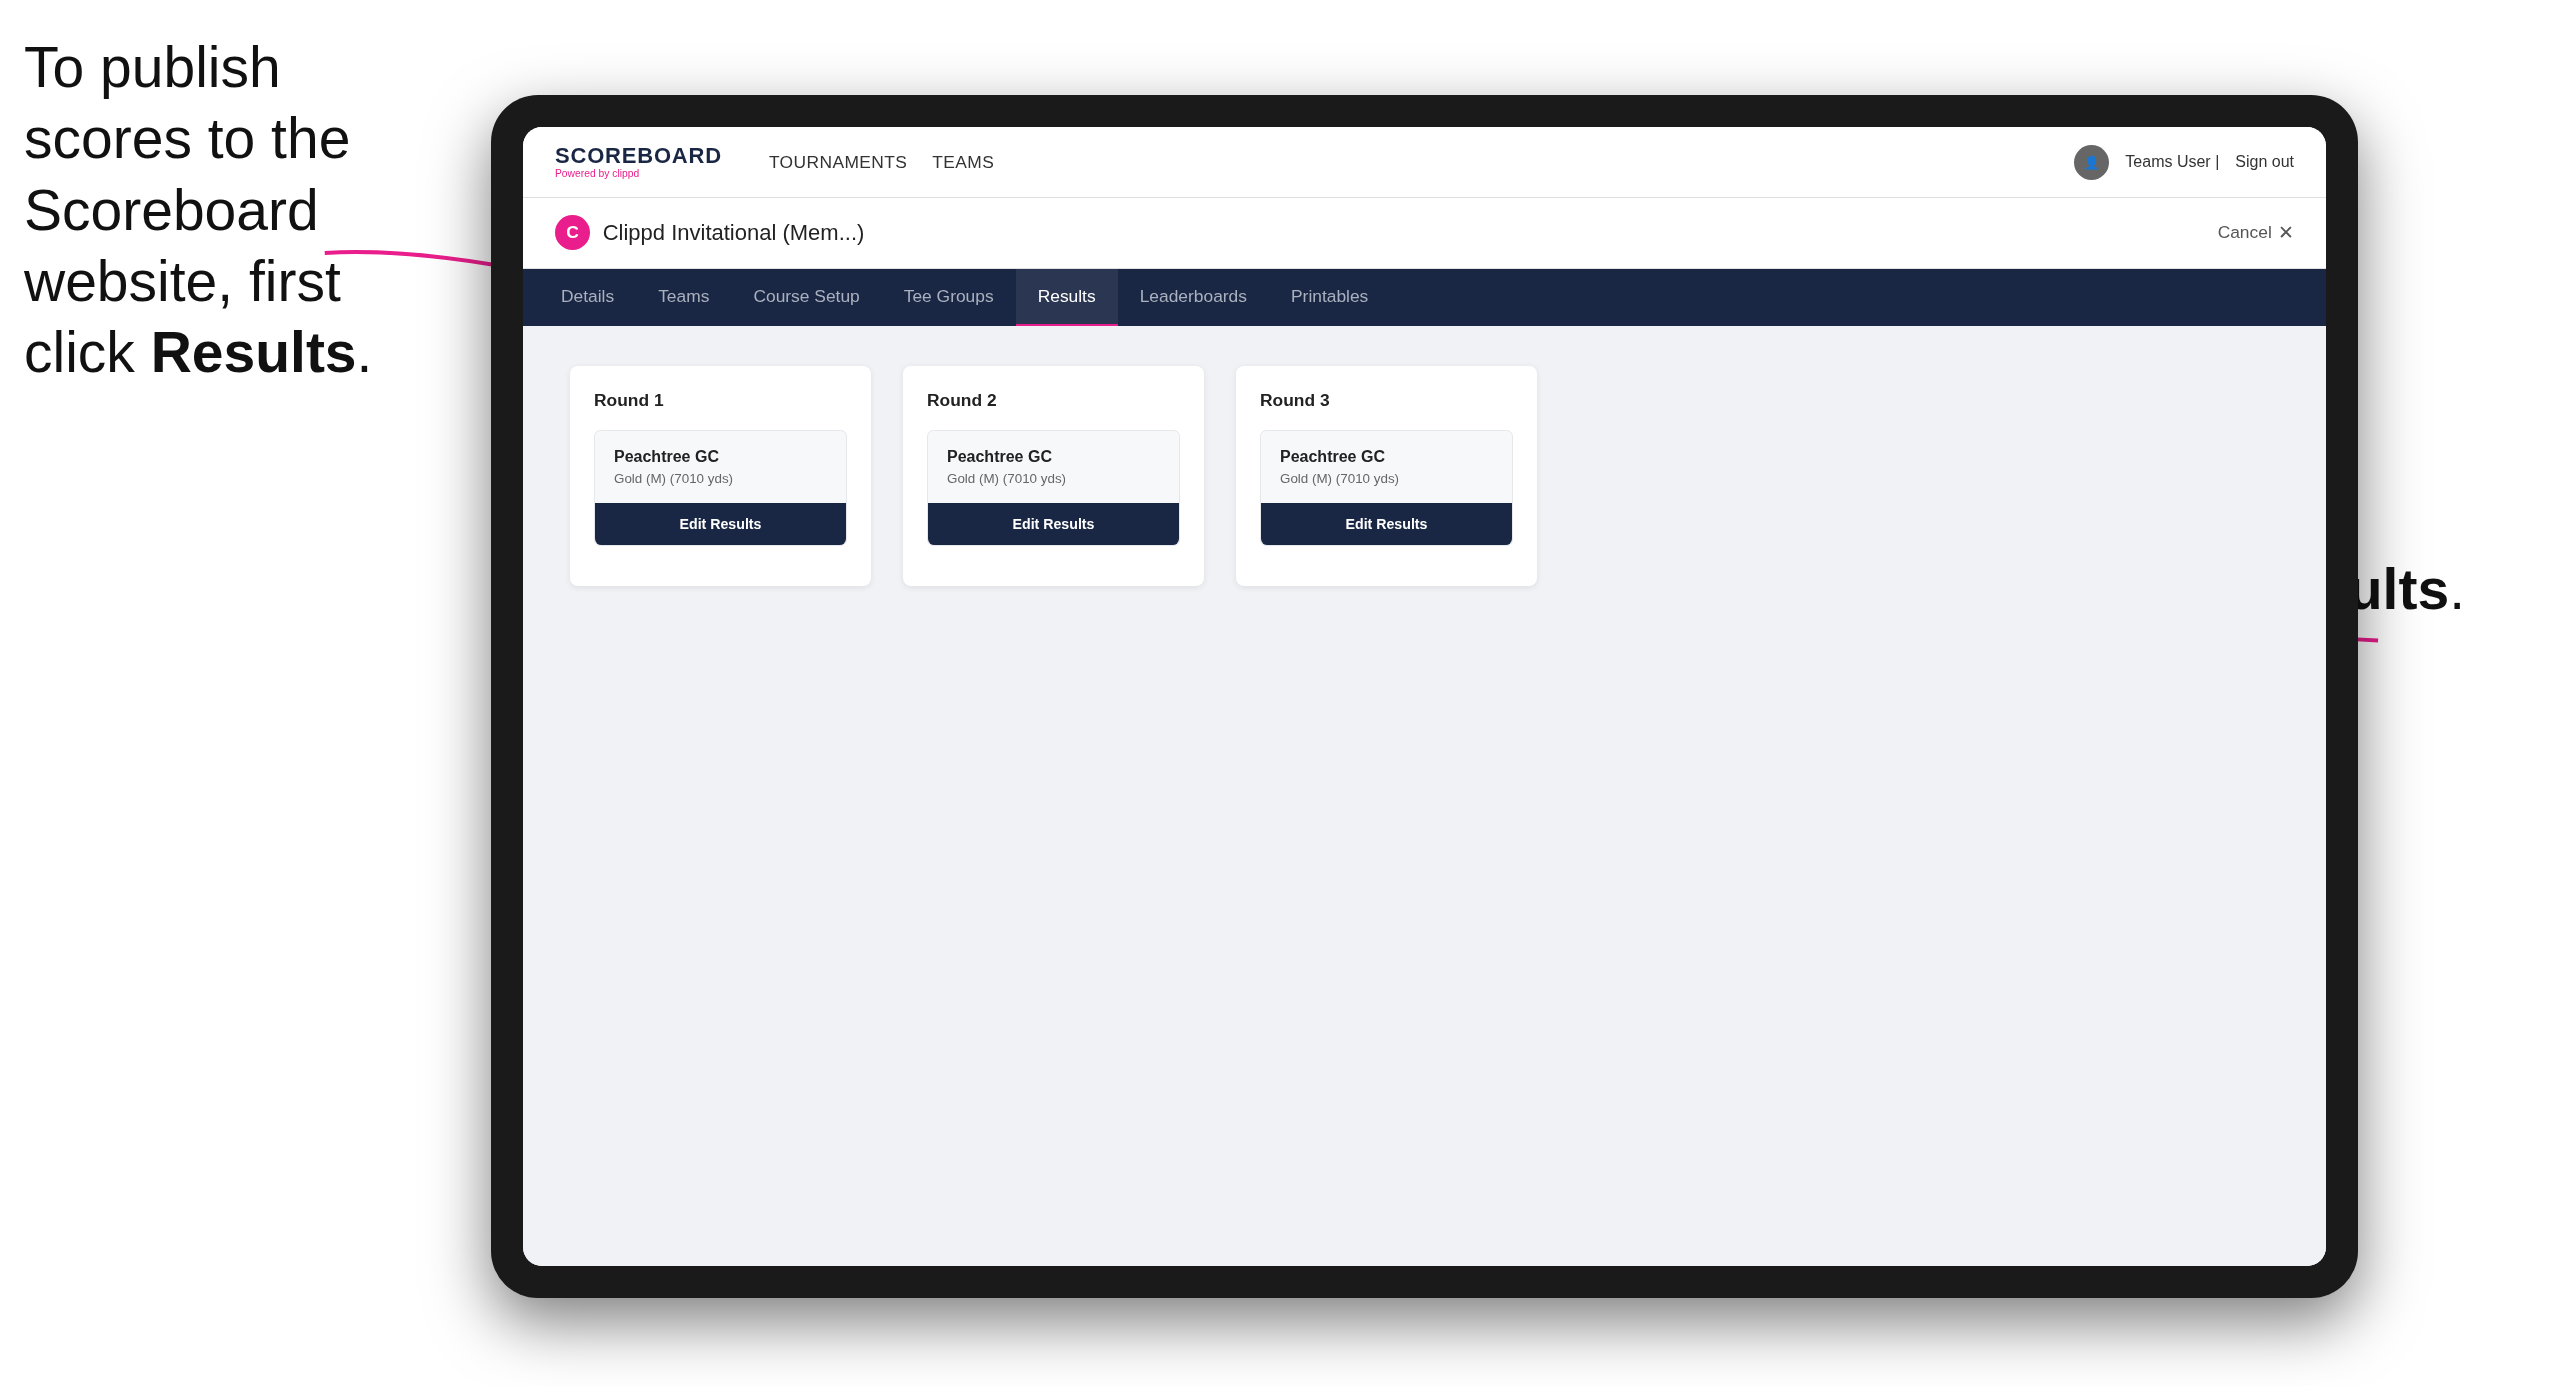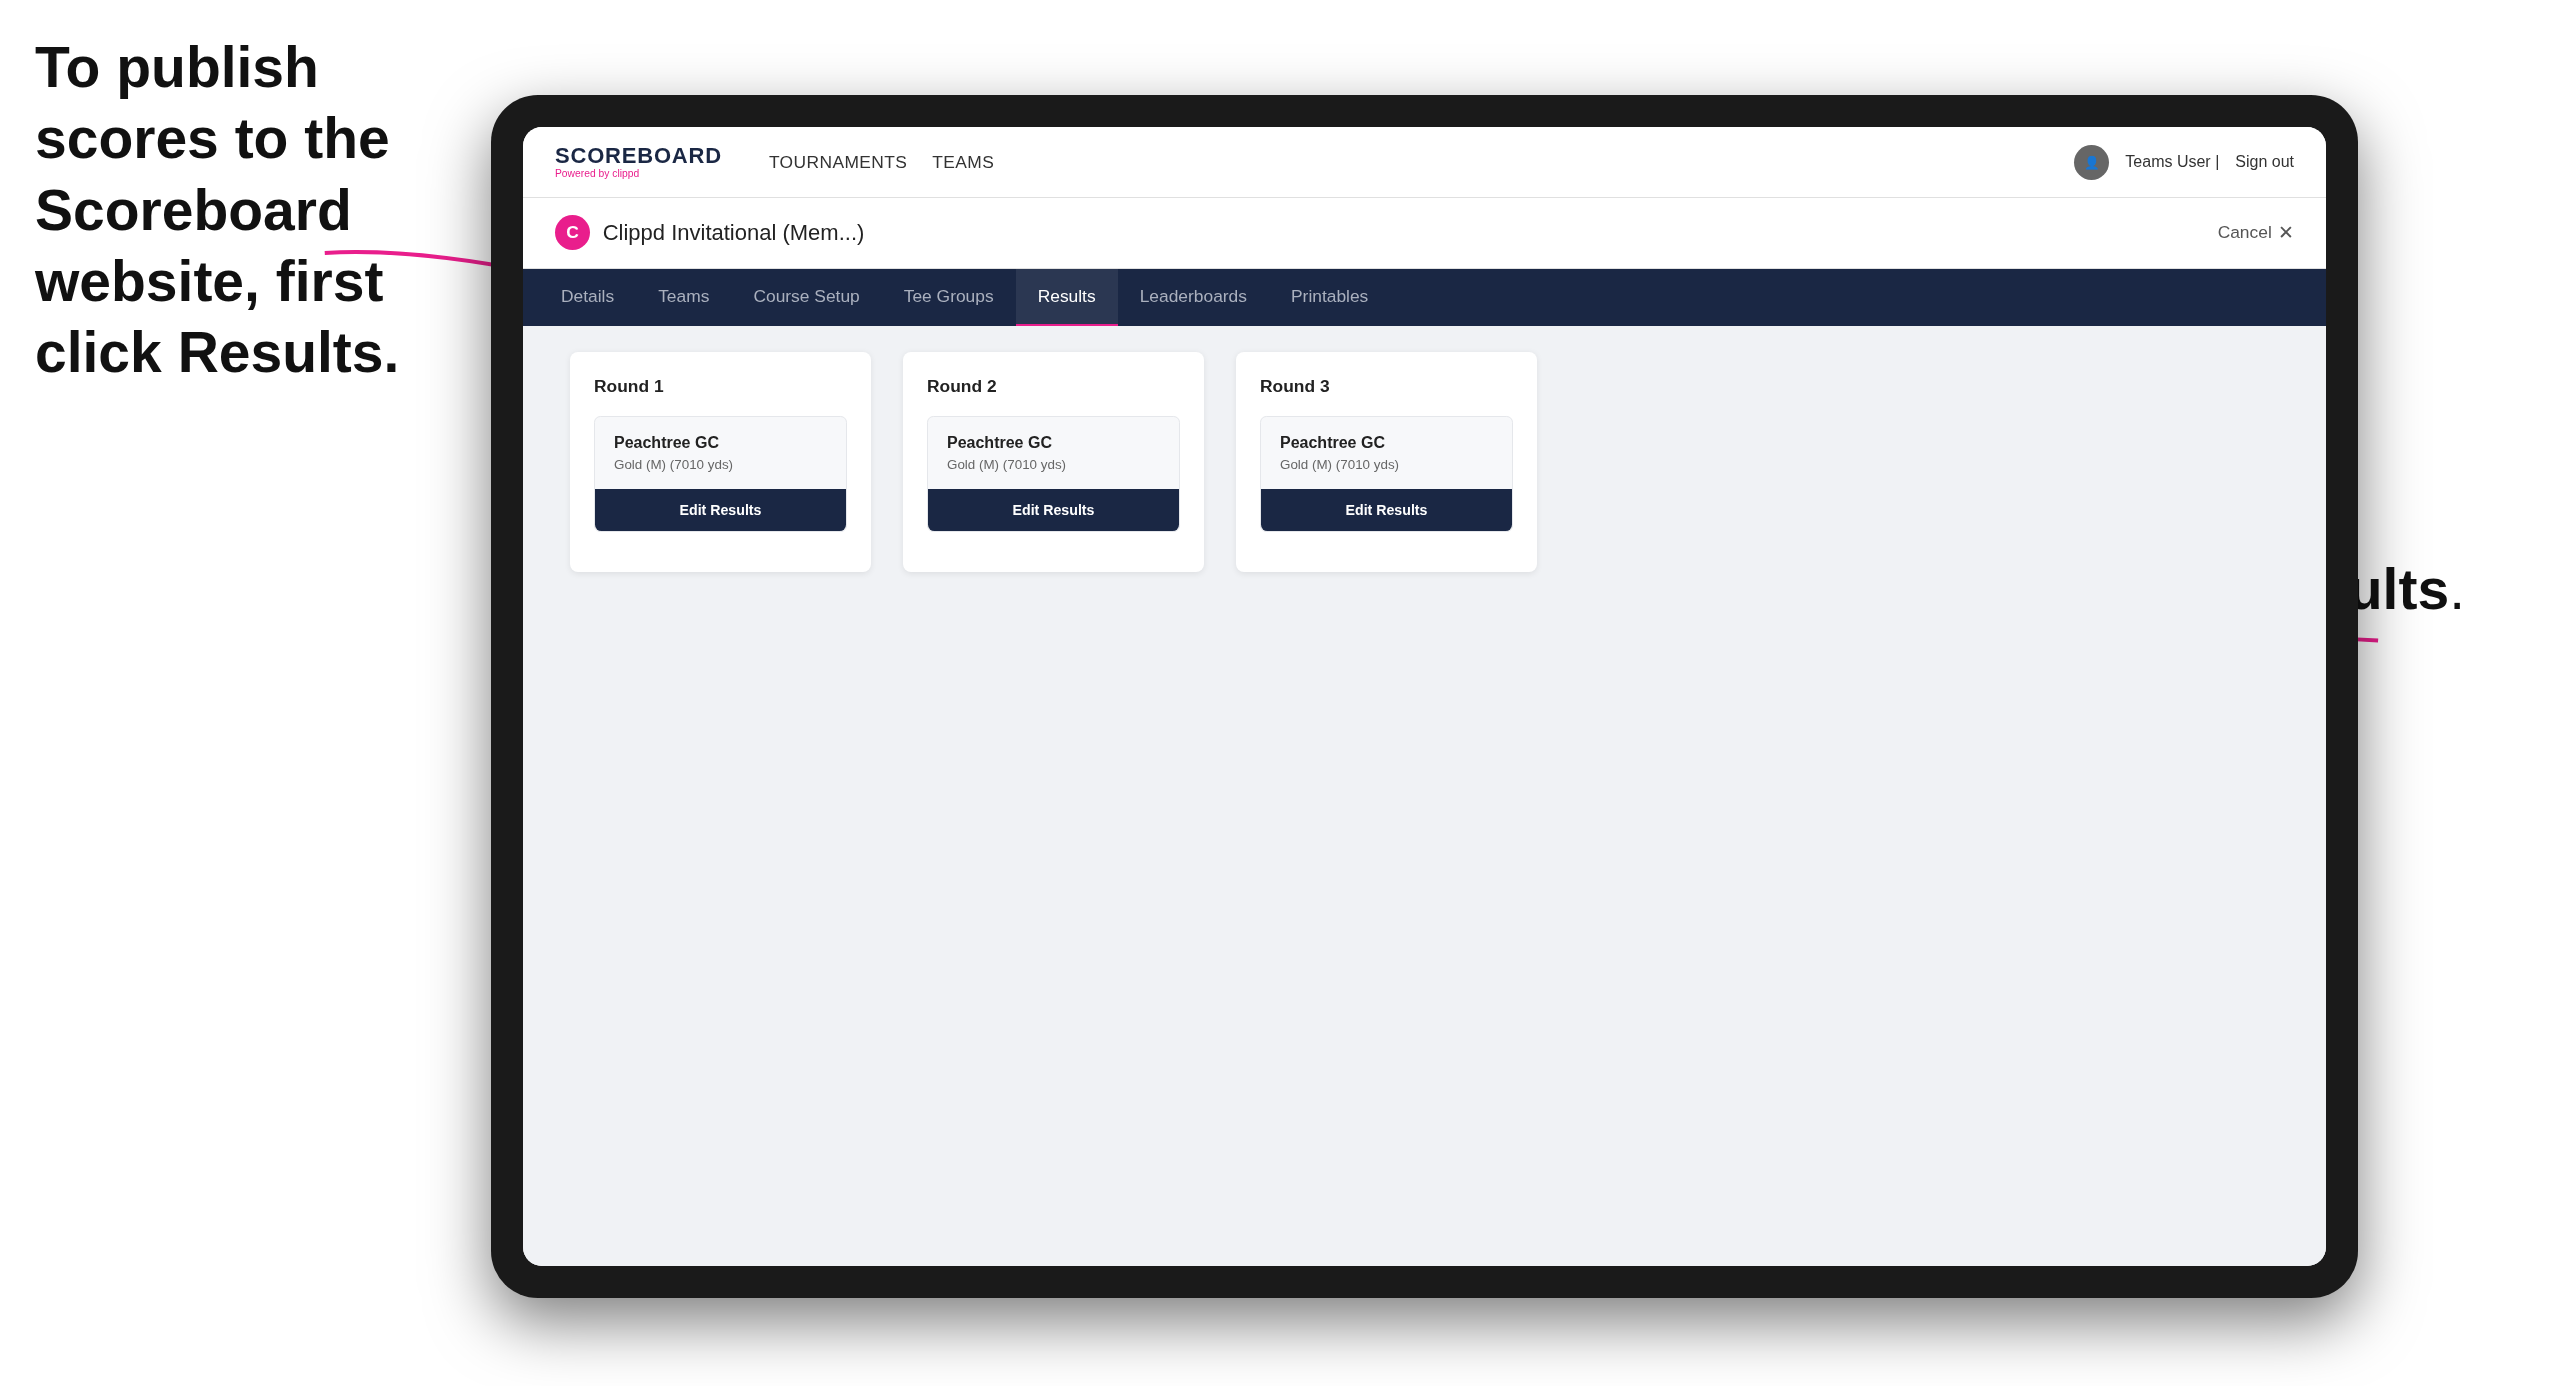--- a/index.html
+++ b/index.html
@@ -171,21 +171,21 @@
     .tab-item.active {
       color: #ffffff;
       border-bottom: 2.4px solid #e91e8c;
       background: rgba(255,255,255,0.08);
     }
 
     
     .content-area {
       flex: 1;
       background: #f0f2f5;
-      padding: 26px 47px;
+      padding: 40px 47px;
       overflow: auto;
     }
 
     .rounds-grid {
       display: flex;
       gap: 32px;
     }
 
     .round-card {
       background: #ffffff;
@@ -244,22 +244,21 @@
     }
 
     
     svg.arrow-svg {
       position: absolute;
     }
 
     .left-annotation {
       position: absolute;
       top: 32px;
-      left: 35px;
-      font-weight: bold;
+      left: 24px;
     }
   </style>
 </head>
 <body>
 
 <div class="left-annotation">
   <div style="font-size:57px; line-height:1.25; color:#111; max-width:411px;">
     <span>To publish scores to the Scoreboard website, first click </span><strong>Results</strong><span>.</span>
   </div>
 </div>

